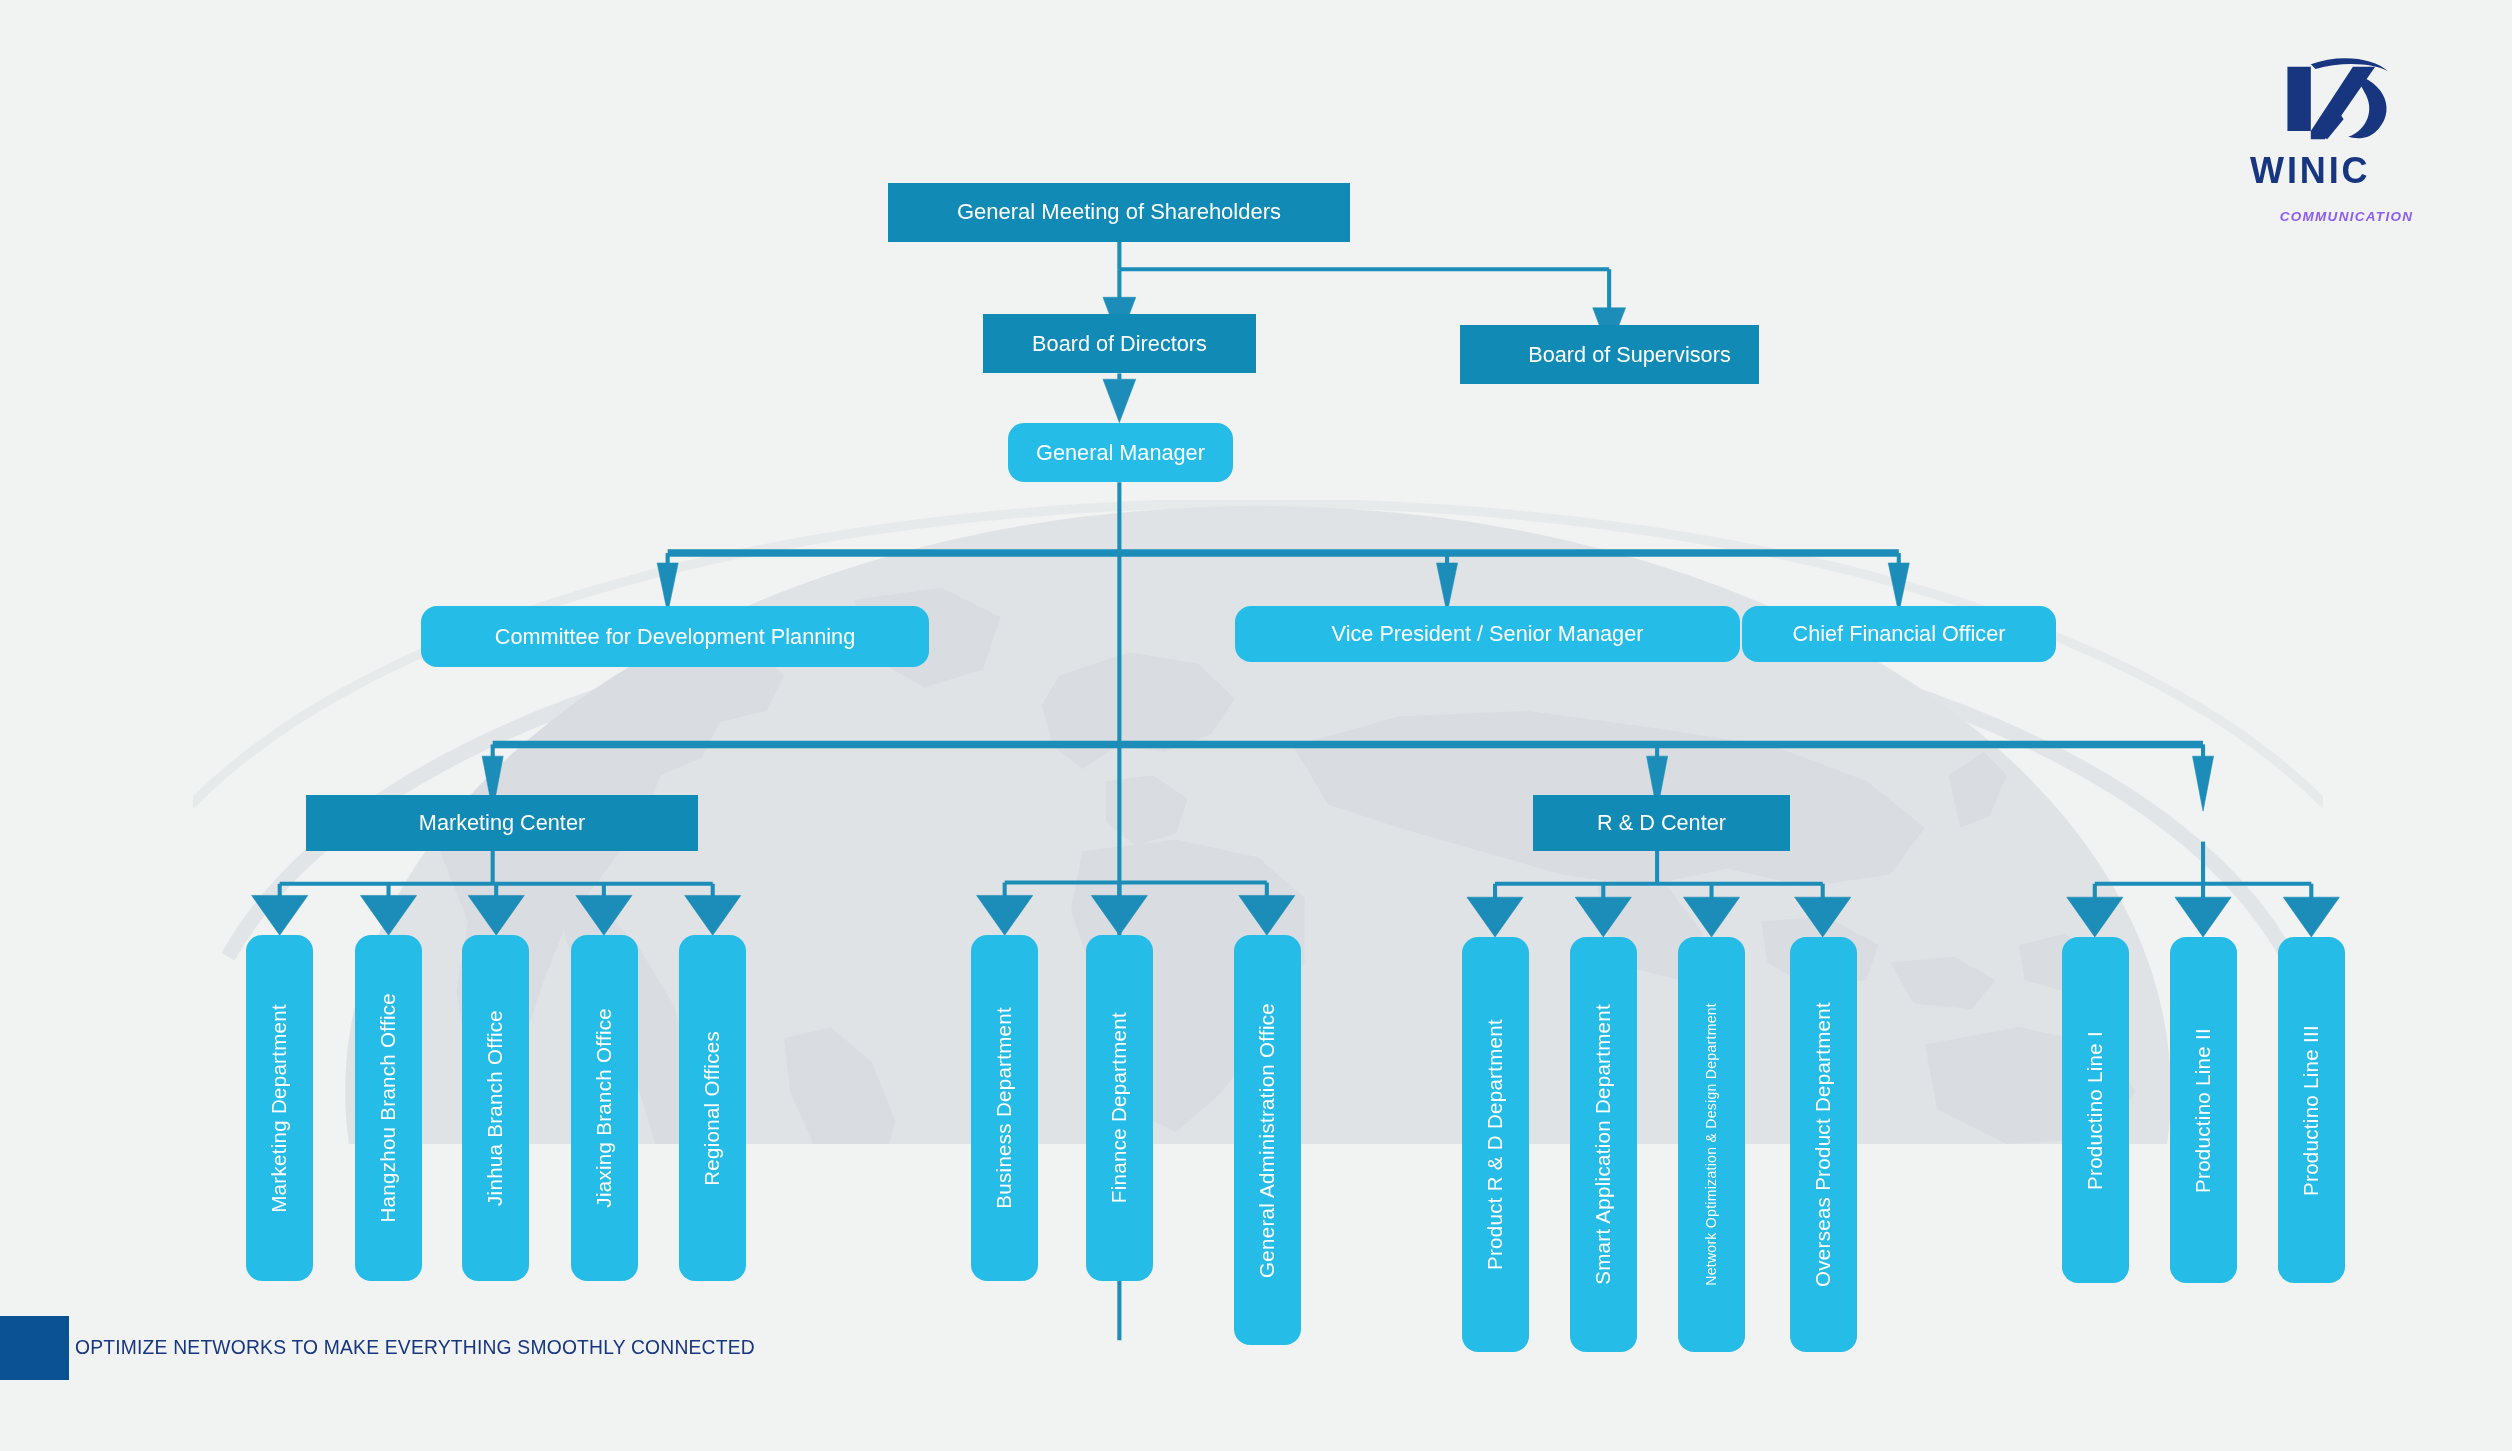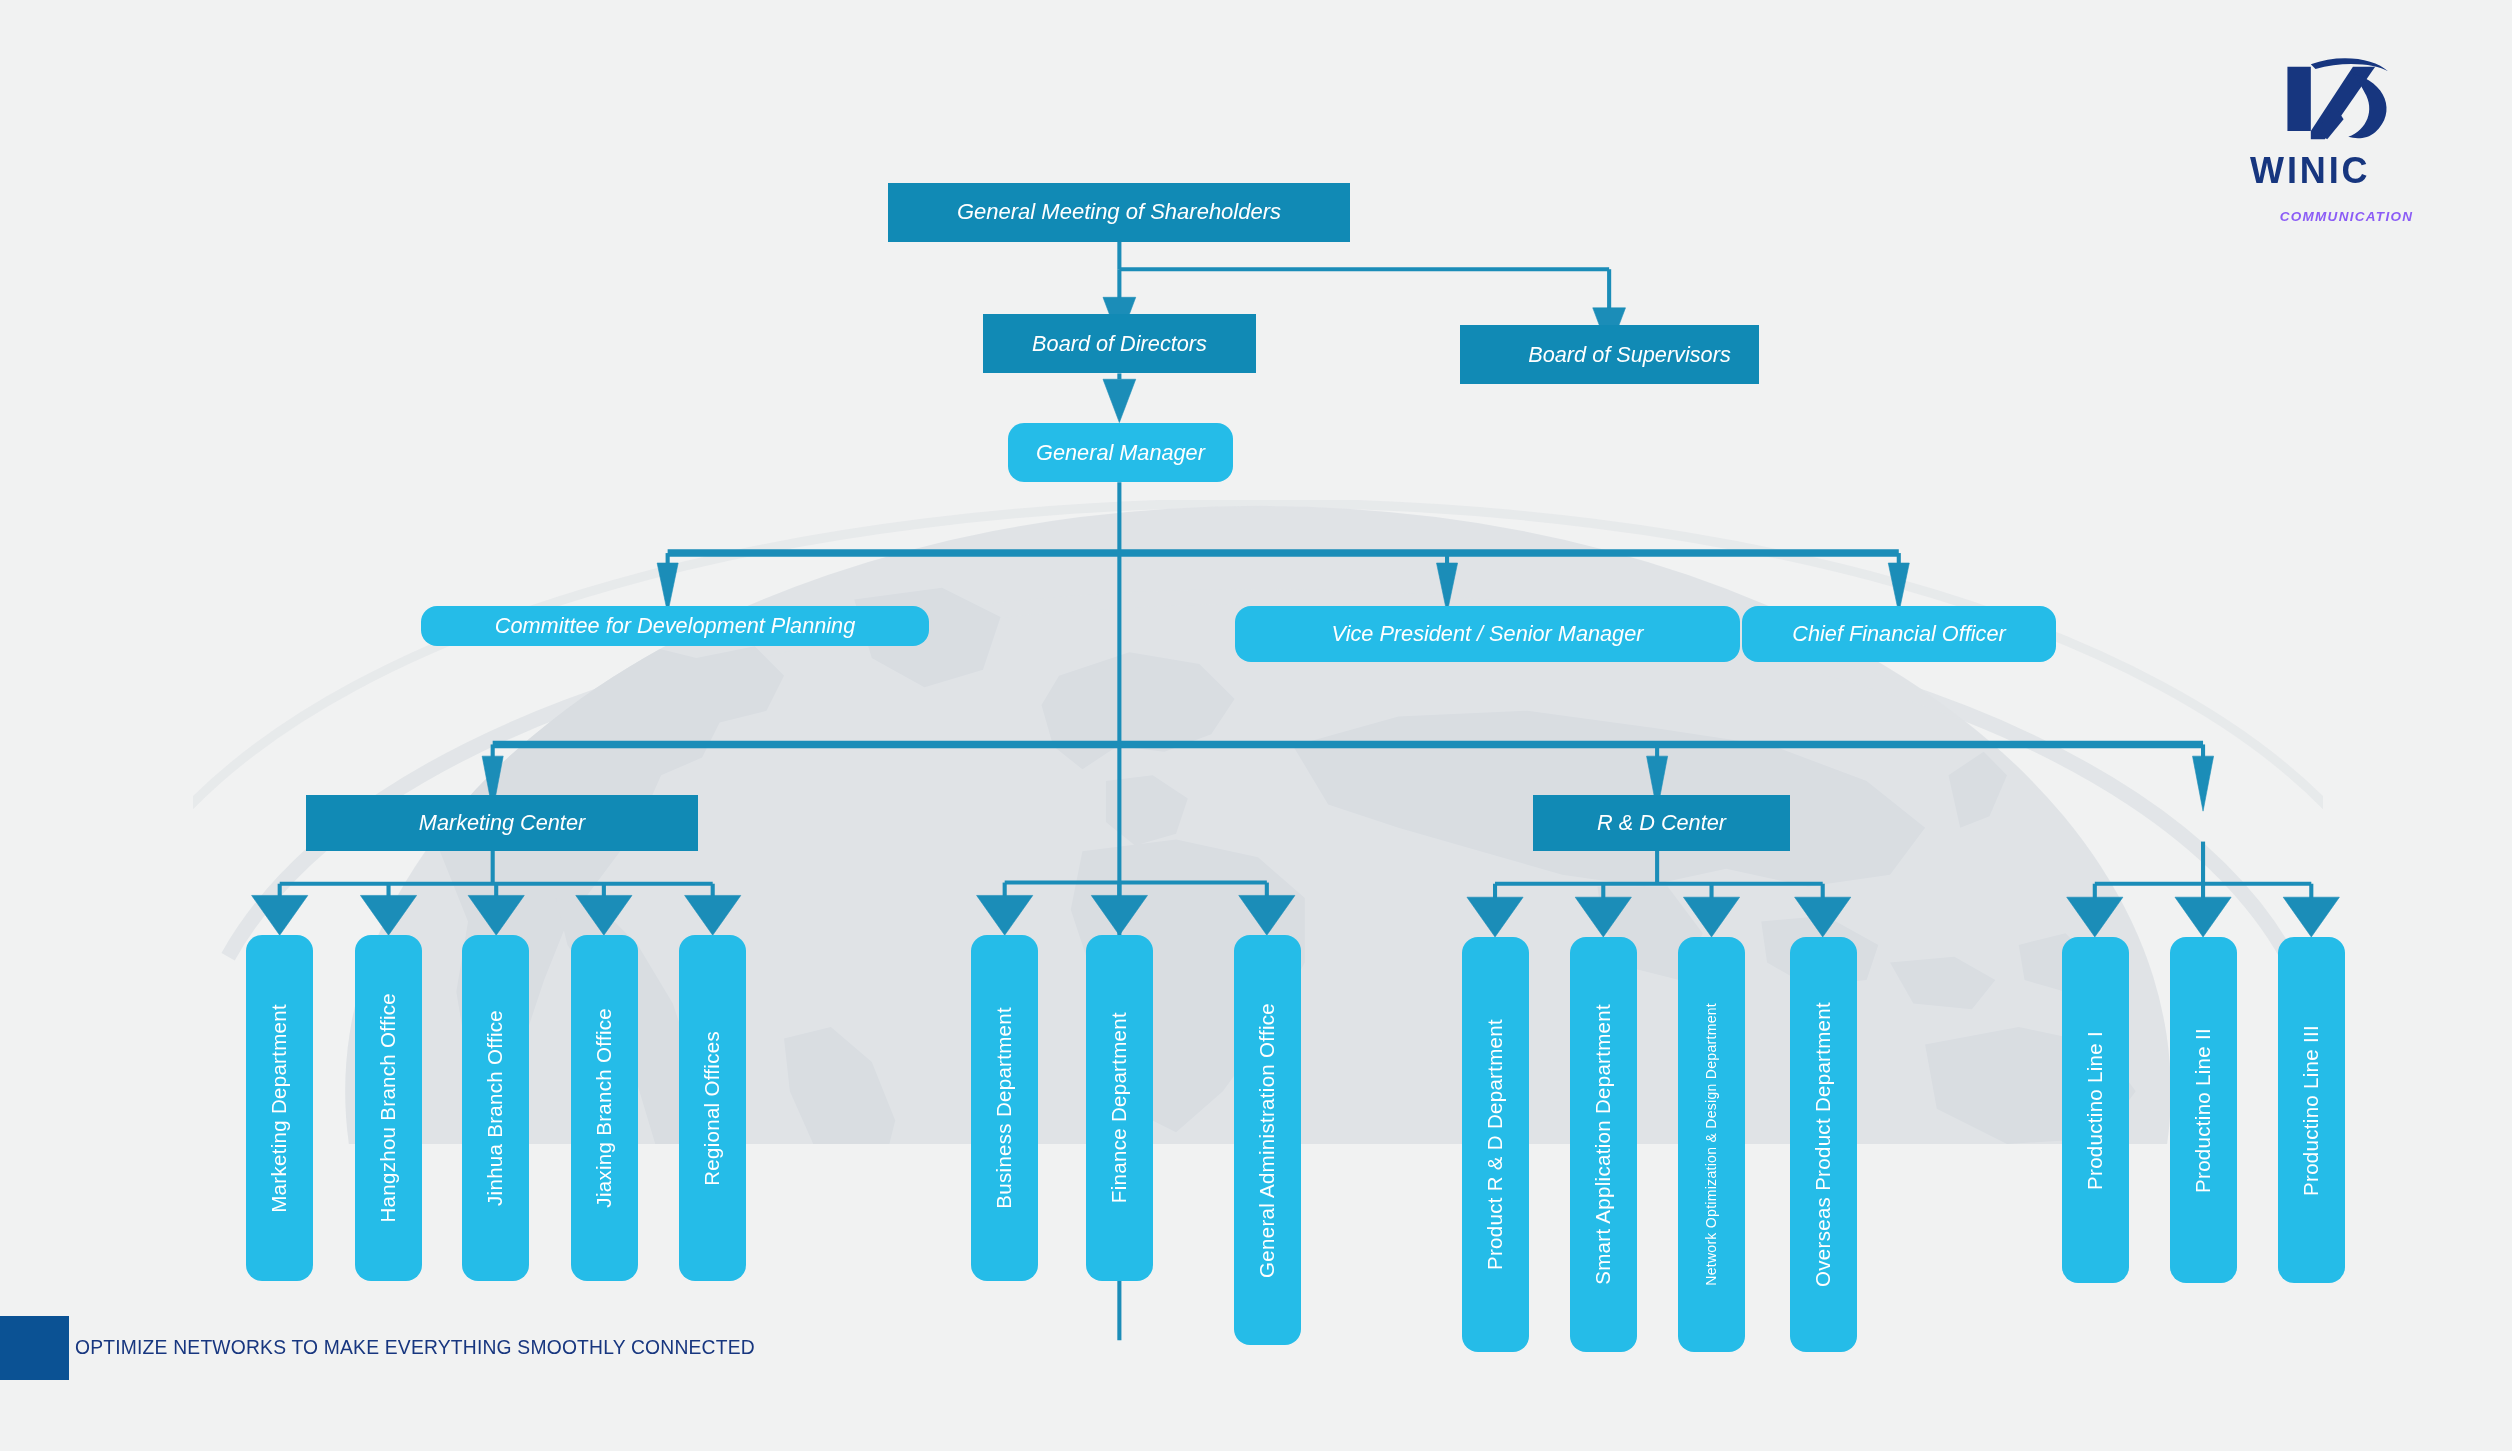--- a/index.html
+++ b/index.html
@@ -23,21 +23,21 @@
     position:absolute;
     display:flex;align-items:center;justify-content:center;
     color:#ffffff;
     text-align:center;
     line-height:1.1;
     box-sizing:border-box;
   }
   .dark{background:#118ab5;}
   .light{background:#25bce8;border-radius:16px;}
 
-  .h-node{font-size:21.7px;font-style:italic;}
+  .h-node{font-size:21.7px;}
   .h-node.big{font-size:22px;}
 
   .v-node{font-size:20.5px;}
   .v-node span{
     writing-mode:vertical-rl;
     transform:rotate(180deg);
     white-space:nowrap;
     letter-spacing:0.3px;
   }
   .v-node.small span{font-size:14px;}
@@ -195,21 +195,21 @@
     <span>Board of Directors</span>
   </div>
   <div class="node dark h-node" style="left:1460px;top:325px;width:299px;height:59px;padding-left:40px;">
     <span>Board of Supervisors</span>
   </div>
 
   <div class="node light h-node" style="left:1008px;top:423px;width:225px;height:59px;">
     <span>General Manager</span>
   </div>
 
-  <div class="node light h-node" style="left:421px;top:606px;width:508px;height:40px;text-align:right;">
+  <div class="node light h-node" style="left:421px;top:606px;width:508px;height:61px;text-align:right;">
     <span>Committee for Development Planning</span>
   </div>
   <div class="node light h-node" style="left:1235px;top:606px;width:505px;height:56px;">
     <span>Vice President / Senior Manager</span>
   </div>
   <div class="node dark h-node" style="left:306px;top:795px;width:392px;height:56px;">
     <span>Marketing Center</span>
   </div>
 
   <div class="node light h-node" style="left:1742px;top:606px;width:314px;height:56px;">

